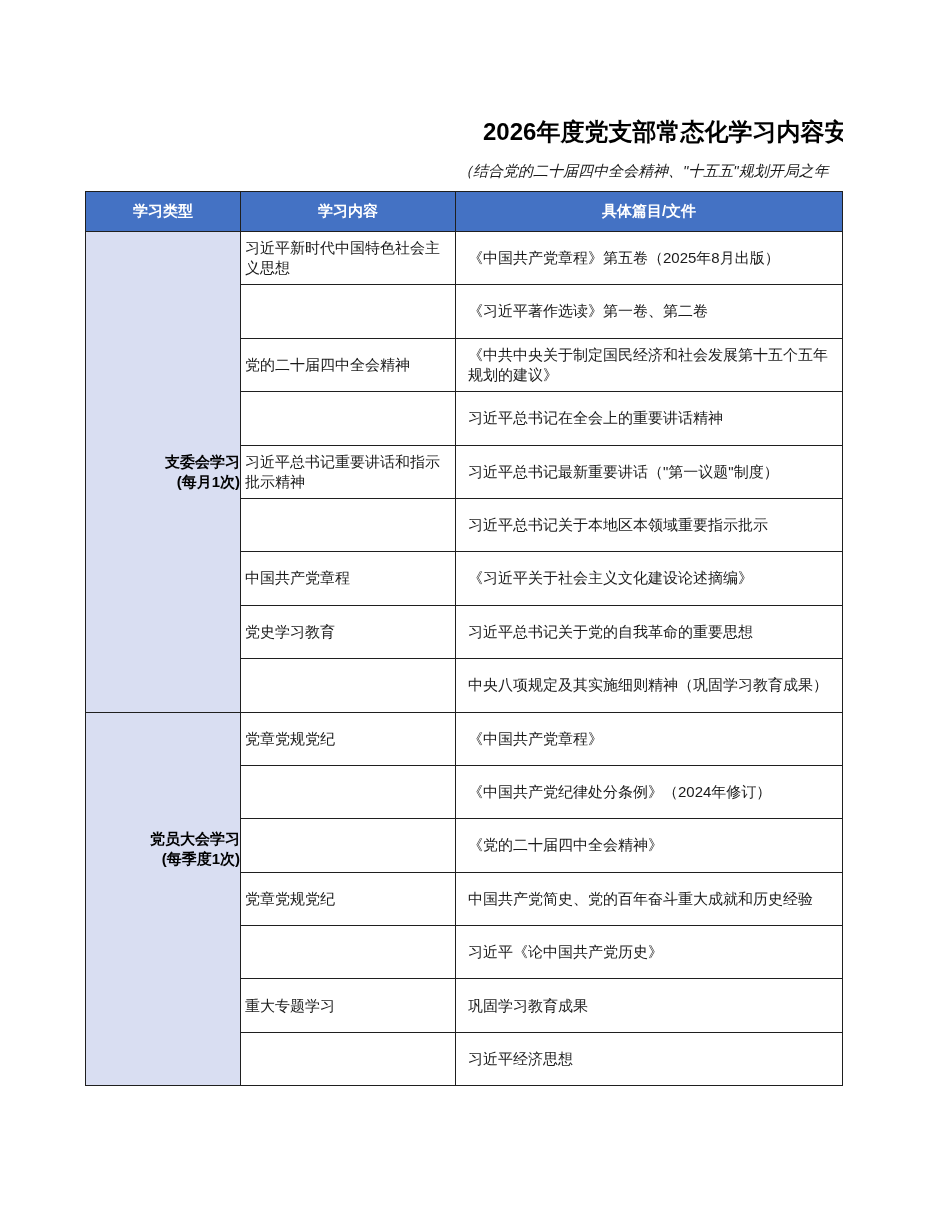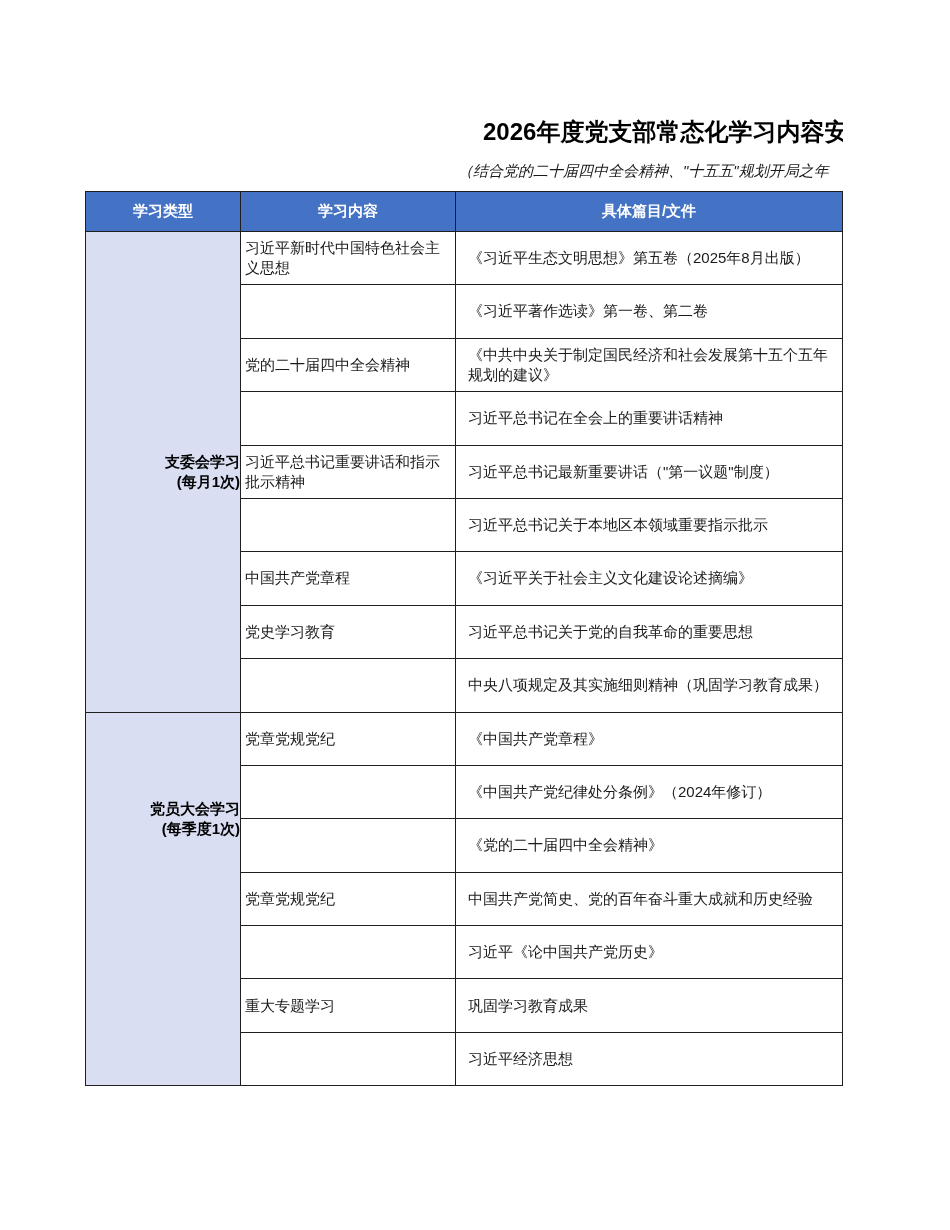--- a/index.html
+++ b/index.html
@@ -55,21 +55,21 @@
     text-align: center;
   }
   .learn-table tbody tr { height: 53.4px; }
 
   td.type-cell {
     background: #D9DEF2;
     text-align: right;
     font-weight: bold;
     color: #000000;
   }
-  td.type-cell.push-down { vertical-align: top; padding-top: 86px; }
+  td.type-cell.push-down { vertical-align: top; padding-top: 116px; }
   td.content-cell  { text-align: left; padding: 2px 6px 2px 4px;  color: #1a1a1a; }
   td.document-cell { text-align: left; padding: 2px 6px 2px 12px; color: #1a1a1a; }
 </style>
 </head>
 <body>
 
 <div class="page">
 
   <div class="header-clip">
     <div class="doc-title">2026年度党支部常态化学习内容安排</div>
@@ -89,21 +89,21 @@
           <th>具体篇目/文件</th>
         </tr>
     </thead>
     <tbody id="table-body">
         <tr>
           <td rowspan="9" class="type-cell">
             <div>支委会学习</div>
             <div>(每月1次)</div>
           </td>
           <td class="content-cell">习近平新时代中国特色社会主义思想</td>
-          <td class="document-cell">《习近平生态文明思想》第五卷（2025年8月出版）</td>
+          <td class="document-cell">《中国共产党章程》第五卷（2025年8月出版）</td>
         </tr>
         <tr>
           <td class="content-cell"></td>
           <td class="document-cell">《习近平著作选读》第一卷、第二卷</td>
         </tr>
         <tr>
           <td class="content-cell">党的二十届四中全会精神</td>
           <td class="document-cell">《中共中央关于制定国民经济和社会发展第十五个五年规划的建议》</td>
         </tr>
         <tr>

